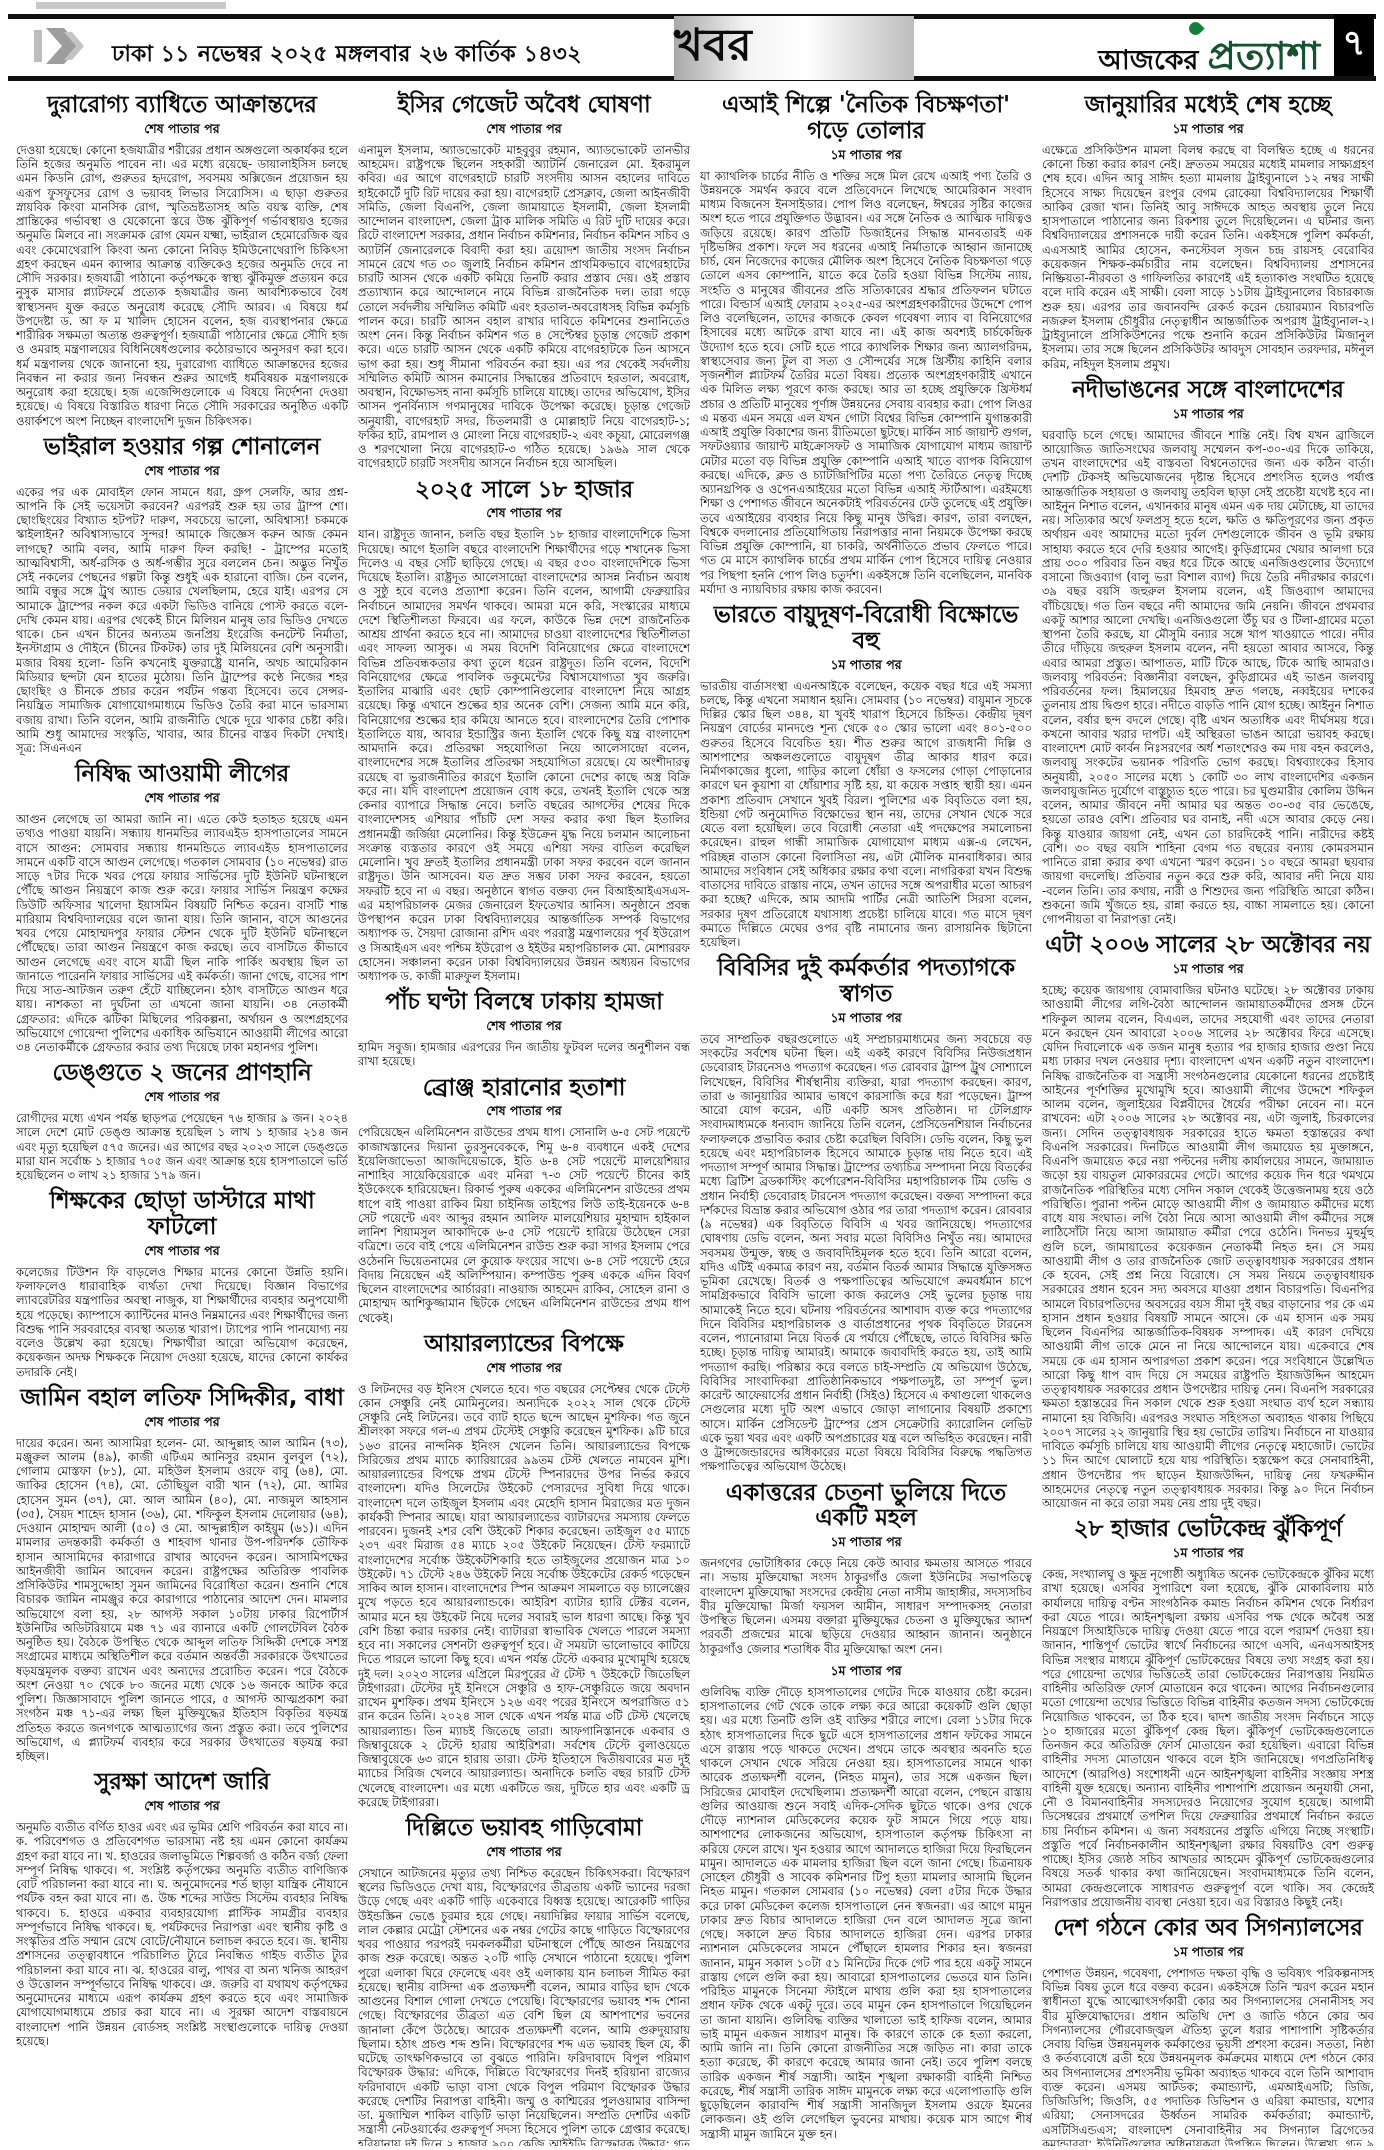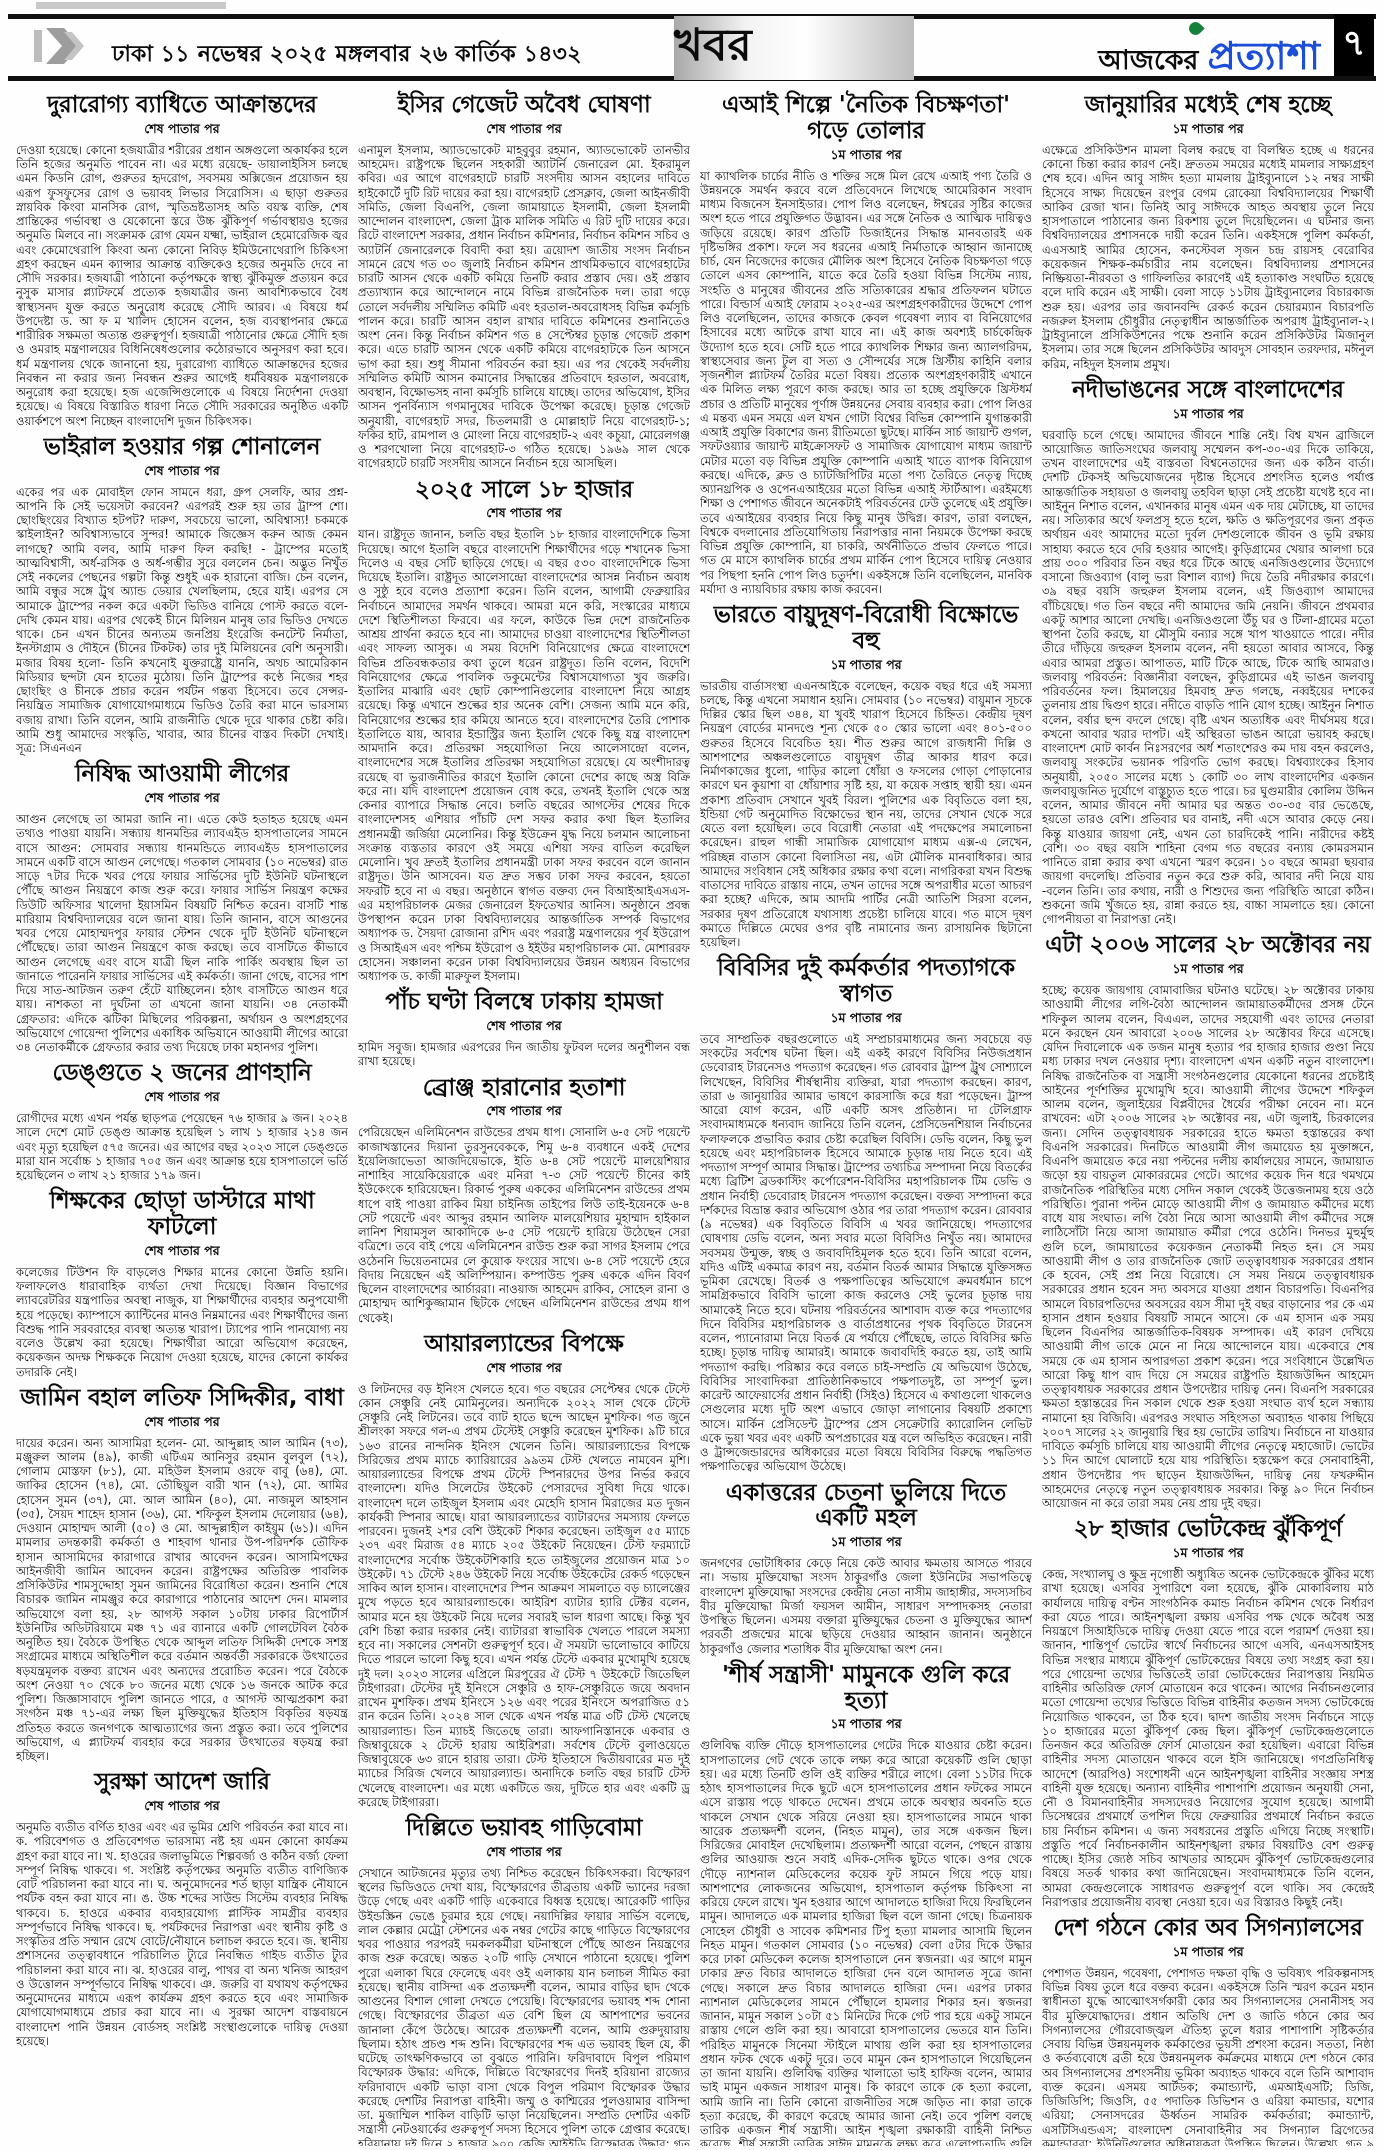--- a/index.html
+++ b/index.html
@@ -53,21 +53,21 @@
 
     <div class="dateline">ঢাকা ১১ নভেম্বর ২০২৫ মঙ্গলবার ২৬ কার্তিক ১৪৩২</div>
 
     <div class="section-box">
       <span>খবর</span>
     </div>
 
     <div class="brand">
       <span class="leaf" style="background: rgb(21, 128, 60);"></span>
       <span class="b1">আজকের</span>
-      <span class="b2" style="color: #1d4ed8;">প্রত্যাশা</span>
+      <span class="b2" style="color: #14532d;">প্রত্যাশা</span>
     </div>
 
     <div class="pagenum">
       <span>৭</span>
     </div>
   </div>
 
   <div class="cols">
       <div class="col">
         <article>
@@ -153,21 +153,20 @@
           <h2 class="hl">বিবিসির দুই কর্মকর্তার পদত্যাগকে স্বাগত</h2>
           <div class="mk">১ম পাতার পর</div>
           <div class="bd">তবে সাম্প্রতিক বছরগুলোতে এই সম্প্রচারমাধ্যমের জন্য সবচেয়ে বড় সংকটের সর্বশেষ ঘটনা ছিল। এই একই কারণে বিবিসির নিউজপ্রধান ডেবোরাহ টারনেসও পদত্যাগ করেছেন। গত রোববার ট্রাম্প ট্রুথ সোশ্যালে লিখেছেন, বিবিসির শীর্ষস্থানীয় ব্যক্তিরা, যারা পদত্যাগ করছেন। কারণ, তারা ৬ জানুয়ারির আমার ভাষণে কারসাজি করে ধরা পড়েছেন। ট্রাম্প আরো যোগ করেন, এটি একটি অসৎ প্রতিষ্ঠান। দা টেলিগ্রাফ সংবাদমাধ্যমকে ধন্যবাদ জানিয়ে তিনি বলেন, প্রেসিডেনশিয়াল নির্বাচনের ফলাফলকে প্রভাবিত করার চেষ্টা করেছিল বিবিসি। ডেভি বলেন, কিছু ভুল হয়েছে এবং মহাপরিচালক হিসেবে আমাকে চূড়ান্ত দায় নিতে হবে। এই পদত্যাগ সম্পূর্ণ আমার সিদ্ধান্ত। ট্রাম্পের তথ্যচিত্র সম্পাদনা নিয়ে বিতর্কের মধ্যে ব্রিটিশ ব্রডকাস্টিং কর্পোরেশন-বিবিসির মহাপরিচালক টিম ডেভি ও প্রধান নির্বাহী ডেবোরাহ টারনেস পদত্যাগ করেছেন। বক্তব্য সম্পাদনা করে দর্শকদের বিভ্রান্ত করার অভিযোগ ওঠার পর তারা পদত্যাগ করেন। রোববার (৯ নভেম্বর) এক বিবৃতিতে বিবিসি এ খবর জানিয়েছে। পদত্যাগের ঘোষণায় ডেভি বলেন, অন্য সবার মতো বিবিসিও নিখুঁত নয়। আমাদের সবসময় উন্মুক্ত, স্বচ্ছ ও জবাবদিহিমূলক হতে হবে। তিনি আরো বলেন, যদিও এটিই একমাত্র কারণ নয়, বর্তমান বিতর্ক আমার সিদ্ধান্তে যুক্তিসঙ্গত ভূমিকা রেখেছে। বিতর্ক ও পক্ষপাতিত্বের অভিযোগে ক্রমবর্ধমান চাপে সামগ্রিকভাবে বিবিসি ভালো কাজ করলেও সেই ভুলের চূড়ান্ত দায় আমাকেই নিতে হবে। ঘটনায় পরিবর্তনের আশাবাদ ব্যক্ত করে পদত্যাগের দিনে বিবিসির মহাপরিচালক ও বার্তাপ্রধানের পৃথক বিবৃতিতে টারনেস বলেন, প্যানোরামা নিয়ে বিতর্ক যে পর্যায়ে পৌঁছেছে, তাতে বিবিসির ক্ষতি হচ্ছে। চূড়ান্ত দায়িত্ব আমারই। আমাকে জবাবদিহি করতে হয়, তাই আমি পদত্যাগ করছি। পরিষ্কার করে বলতে চাই-সম্প্রতি যে অভিযোগ উঠেছে, বিবিসির সাংবাদিকরা প্রাতিষ্ঠানিকভাবে পক্ষপাতদুষ্ট, তা সম্পূর্ণ ভুল। কারেন্ট আফেয়ার্সের প্রধান নির্বাহী (সিইও) হিসেবে এ কথাগুলো থাকলেও সেগুলোর মধ্যে দুটি অংশ এভাবে জোড়া লাগানোর বিষয়টি প্রকাশ্যে আসে। মার্কিন প্রেসিডেন্ট ট্রাম্পের প্রেস সেক্রেটারি ক্যারোলিন লেভিট একে ভুয়া খবর এবং একটি অপপ্রচারের যন্ত্র বলে অভিহিত করেছেন। নারী ও ট্রান্সজেন্ডারদের অধিকারের মতো বিষয়ে বিবিসির বিরুদ্ধে পদ্ধতিগত পক্ষপাতিত্বের অভিযোগ উঠেছে।</div>
         </article>
         <article>
           <h2 class="hl">একাত্তরের চেতনা ভুলিয়ে দিতে একটি মহল</h2>
           <div class="mk">১ম পাতার পর</div>
           <div class="bd">জনগণের ভোটাধিকার কেড়ে নিয়ে কেউ আবার ক্ষমতায় আসতে পারবে না। সভায় মুক্তিযোদ্ধা সংসদ ঠাকুরগাঁও জেলা ইউনিটের সভাপতিত্বে বাংলাদেশ মুক্তিযোদ্ধা সংসদের কেন্দ্রীয় নেতা নাসীম জাহাঙ্গীর, সদস্যসচিব বীর মুক্তিযোদ্ধা মির্জা ফয়সল আমীন, সাধারণ সম্পাদকসহ নেতারা উপস্থিত ছিলেন। এসময় বক্তারা মুক্তিযুদ্ধের চেতনা ও মুক্তিযুদ্ধের আদর্শ পরবর্তী প্রজন্মের মাঝে ছড়িয়ে দেওয়ার আহ্বান জানান। অনুষ্ঠানে ঠাকুরগাঁও জেলার শতাধিক বীর মুক্তিযোদ্ধা অংশ নেন।</div>
         </article>
         <article>
-          <h2 class="hl">'শীর্ষ সন্ত্রাসী' মামুনকে গুলি করে হত্যা</h2>
           <div class="mk">১ম পাতার পর</div>
           <div class="bd">গুলিবিদ্ধ ব্যক্তি দৌড়ে হাসপাতালের গেটের দিকে যাওয়ার চেষ্টা করেন। হাসপাতালের গেট থেকে তাকে লক্ষ্য করে আরো কয়েকটি গুলি ছোড়া হয়। এর মধ্যে তিনটি গুলি ওই ব্যক্তির শরীরে লাগে। বেলা ১১টার দিকে হঠাৎ হাসপাতালের দিকে ছুটে এসে হাসপাতালের প্রধান ফটকের সামনে এসে রাস্তায় পড়ে থাকতে দেখেন। প্রথমে তাকে অবস্থার অবনতি হতে থাকলে সেখান থেকে সরিয়ে নেওয়া হয়। হাসপাতালের সামনে থাকা আরেক প্রত্যক্ষদর্শী বলেন, (নিহত মামুন), তার সঙ্গে একজন ছিল। সিরিজের মোবাইল দেখেছিলাম। প্রত্যক্ষদর্শী আরো বলেন, পেছনে রাস্তায় গুলির আওয়াজ শুনে সবাই এদিক-সেদিক ছুটতে থাকে। ওপর থেকে দৌড়ে ন্যাশনাল মেডিকেলের কয়েক ফুট সামনে গিয়ে পড়ে যায়। আশপাশের লোকজনের অভিযোগ, হাসপাতাল কর্তৃপক্ষ চিকিৎসা না করিয়ে ফেলে রাখে। খুন হওয়ার আগে আদালতে হাজিরা দিয়ে ফিরছিলেন মামুন। আদালতে এক মামলার হাজিরা ছিল বলে জানা গেছে। চিত্রনায়ক সোহেল চৌধুরী ও সাবেক কমিশনার টিপু হত্যা মামলার আসামি ছিলেন নিহত মামুন। গতকাল সোমবার (১০ নভেম্বর) বেলা ৫টার দিকে উদ্ধার করে ঢাকা মেডিকেল কলেজ হাসপাতালে নেন স্বজনরা। এর আগে মামুন ঢাকার দ্রুত বিচার আদালতে হাজিরা দেন বলে আদালত সূত্রে জানা গেছে। সকালে দ্রুত বিচার আদালতে হাজিরা দেন। এরপর ঢাকার ন্যাশনাল মেডিকেলের সামনে পৌঁছালে হামলার শিকার হন। স্বজনরা জানান, মামুন সকাল ১০টা ৫১ মিনিটের দিকে গেট পার হয়ে একটু সামনে রাস্তায় গেলে গুলি করা হয়। আবারো হাসপাতালের ভেতরে যান তিনি। পরিহিত মামুনকে সিনেমা স্টাইলে মাথায় গুলি করা হয় হাসপাতালের প্রধান ফটক থেকে একটু দূরে। তবে মামুন কেন হাসপাতালে গিয়েছিলেন তা জানা যায়নি। গুলিবিদ্ধ ব্যক্তির খালাতো ভাই হাফিজ বলেন, আমার ভাই মামুন একজন সাধারণ মানুষ। কি কারণে তাকে কে হত্যা করলো, আমি জানি না। তিনি কোনো রাজনীতির সঙ্গে জড়িত না। কারা তাকে হত্যা করেছে, কী কারণে করেছে আমার জানা নেই। তবে পুলিশ বলছে তারিক একজন শীর্ষ সন্ত্রাসী। আইন শৃঙ্খলা রক্ষাকারী বাহিনী নিশ্চিত করেছে, শীর্ষ সন্ত্রাসী তারিক সাঈদ মামুনকে লক্ষ্য করে এলোপাতাড়ি গুলি ছুড়েছিলেন কারাবন্দি শীর্ষ সন্ত্রাসী সানজিদুল ইসলাম ওরফে ইমনের লোকজন। ওই গুলি লেগেছিল ভুবনের মাথায়। কয়েক মাস আগে শীর্ষ সন্ত্রাসী মামুন জামিনে মুক্ত হন।</div>
         </article>
       </div>
       <div class="col">
         <article>
           <h2 class="hl">জানুয়ারির মধ্যেই শেষ হচ্ছে</h2>
           <div class="mk">১ম পাতার পর</div>
           <div class="bd">এক্ষেত্রে প্রসিকিউশন মামলা বিলম্ব করছে বা বিলম্বিত হচ্ছে এ ধরনের কোনো চিন্তা করার কারণ নেই। দ্রুততম সময়ের মধ্যেই মামলার সাক্ষ্যগ্রহণ শেষ হবে। এদিন আবু সাঈদ হত্যা মামলায় ট্রাইব্যুনালে ১২ নম্বর সাক্ষী হিসেবে সাক্ষ্য দিয়েছেন রংপুর বেগম রোকেয়া বিশ্ববিদ্যালয়ের শিক্ষার্থী আকিব রেজা খান। তিনিই আবু সাঈদকে আহত অবস্থায় তুলে নিয়ে হাসপাতালে পাঠানোর জন্য রিকশায় তুলে দিয়েছিলেন। এ ঘটনার জন্য বিশ্ববিদ্যালয়ের প্রশাসনকে দায়ী করেন তিনি। একইসঙ্গে পুলিশ কর্মকর্তা, এএসআই আমির হোসেন, কনস্টেবল সৃজন চন্দ্র রায়সহ বেরোবির কয়েকজন শিক্ষক-কর্মচারীর নাম বলেছেন। বিশ্ববিদ্যালয় প্রশাসনের নিষ্ক্রিয়তা-নীরবতা ও গাফিলতির কারণেই এই হত্যাকাণ্ড সংঘটিত হয়েছে বলে দাবি করেন এই সাক্ষী। বেলা সাড়ে ১১টায় ট্রাইব্যুনালের বিচারকাজ শুরু হয়। এরপর তার জবানবন্দি রেকর্ড করেন চেয়ারম্যান বিচারপতি নজরুল ইসলাম চৌধুরীর নেতৃত্বাধীন আন্তর্জাতিক অপরাধ ট্রাইব্যুনাল-২। ট্রাইব্যুনালে প্রসিকিউশনের পক্ষে শুনানি করেন প্রসিকিউটর মিজানুল ইসলাম। তার সঙ্গে ছিলেন প্রসিকিউটর আবদুস সোবহান তরফদার, মঈনুল করিম, নহিদুল ইসলাম প্রমুখ।</div>
         </article>

